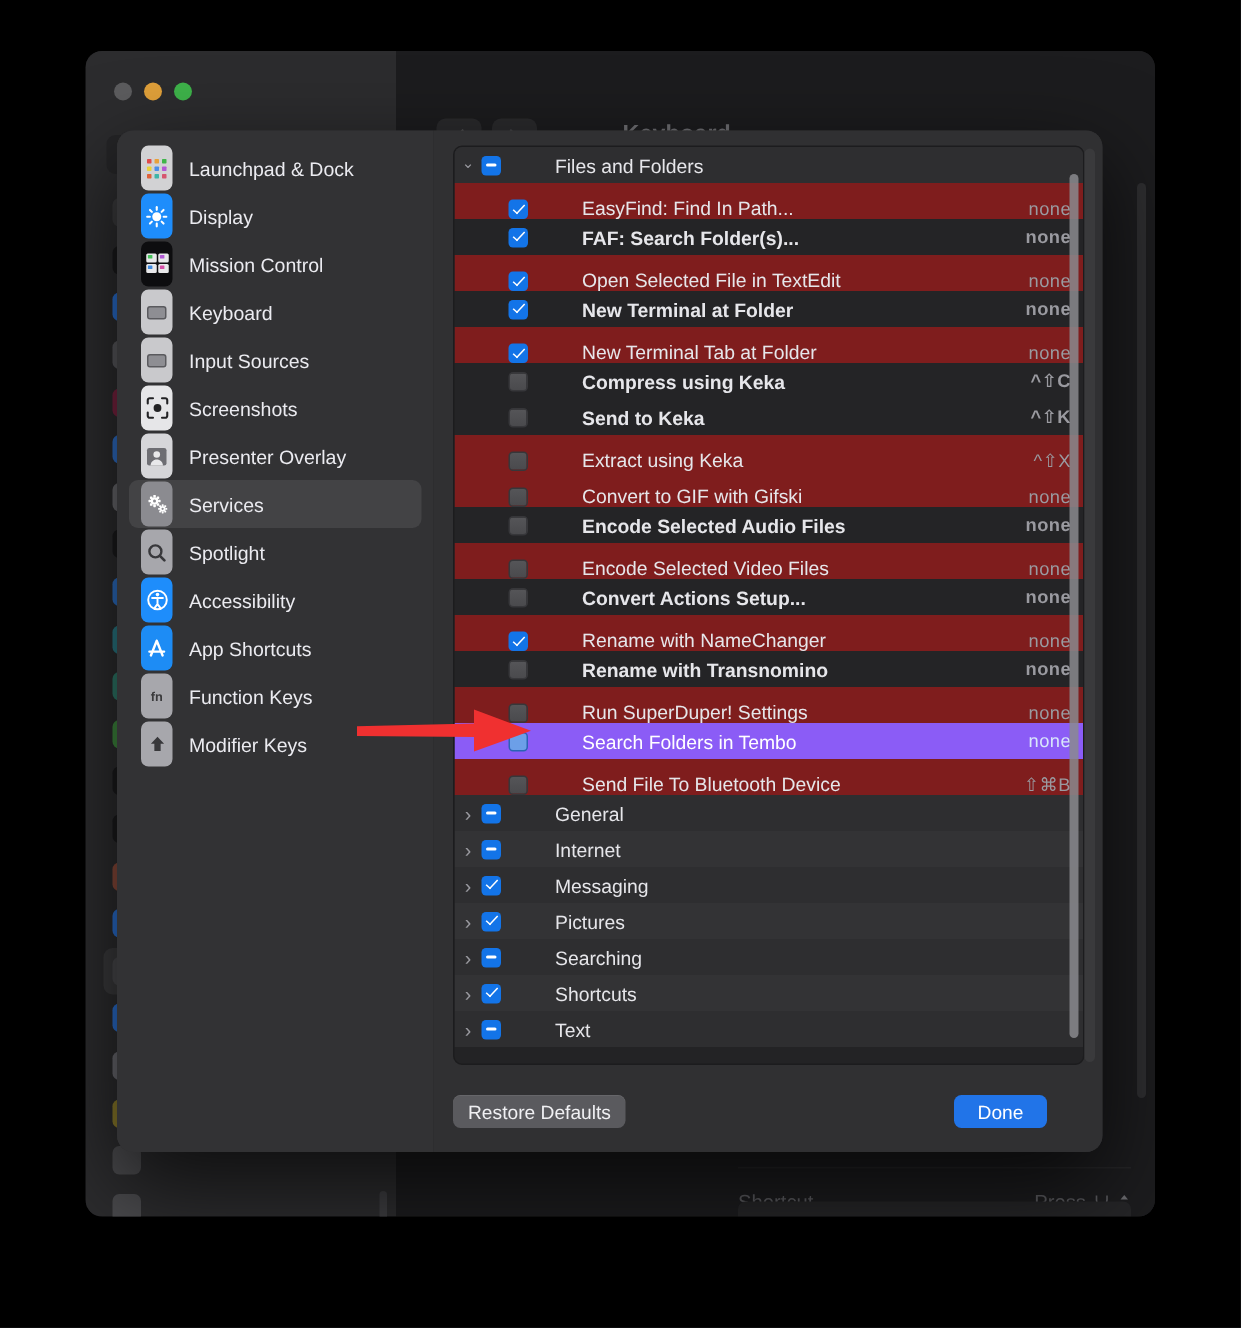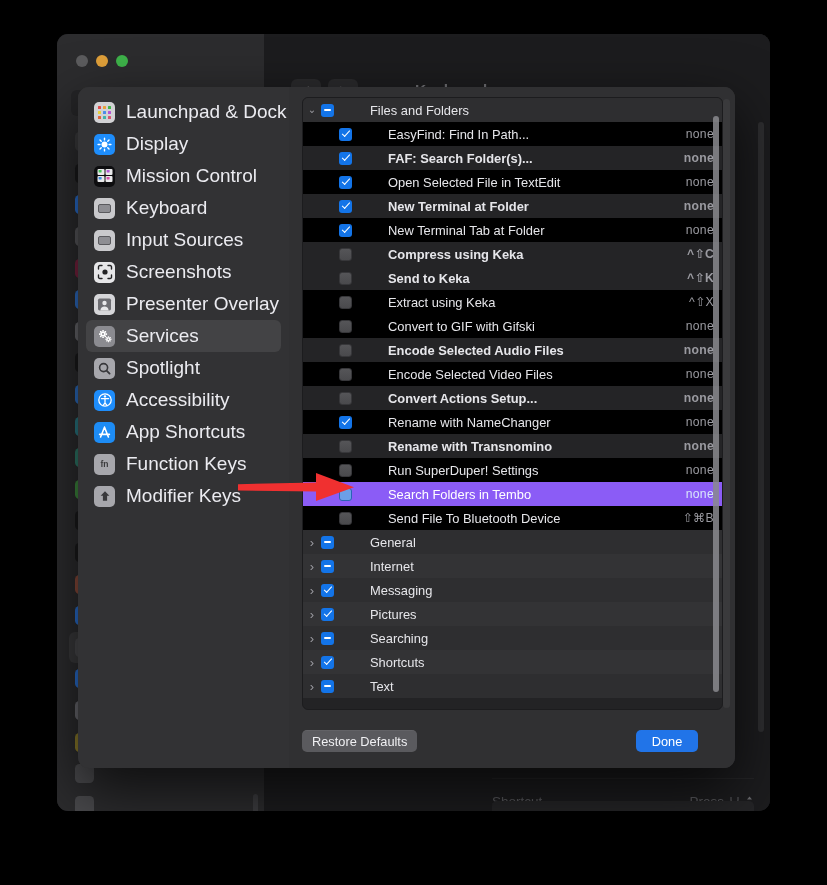--- a/index.html
+++ b/index.html
@@ -110,25 +110,25 @@
   }
 
   
   .sb-list{ position:absolute; left:8px; top:9px; width:195px; }
   .sb-item{
     height:32px; display:flex; align-items:center; gap:11px;
     padding:0 8px; border-radius:6px; cursor:default;
   }
   .sb-item.active{ background:#434345; }
   .sb-ic{
-    width:21px; height:21px; border-radius:5px; flex:none;
+    width:21px; height:30px; border-radius:5px; flex:none;
     display:flex; align-items:center; justify-content:center;
     font-size:11px; color:#fff; position:relative; overflow:hidden;
   }
-  .sb-lbl{ color:#ebebf0; font-size:19px; white-space:nowrap; }
+  .sb-lbl{ color:#ebebf0; font-size:13px; white-space:nowrap; }
 
   
   .ic-launchpad{ background:#d2d2d4; }
   .ic-launchpad .grid{
     display:grid; grid-template-columns:repeat(3,3px); grid-template-rows:repeat(3,3px);
     gap:2px;
   }
   .ic-launchpad i{ display:block; width:3px; height:3px; border-radius:.5px; }
   .ic-display{ background:#1e8dfb; }
   .ic-mission{ background:#0d0d0f; }
@@ -148,21 +148,21 @@
     position:absolute; left:13px; top:10px; width:421px; height:613px;
     background:#232325; border:1px solid #1c1c1e; border-radius:6px;
     overflow:hidden;
   }
   .list{ position:absolute; left:0; top:0; width:100%; }
   .row{
     position:relative; height:24px; display:flex; align-items:center;
     padding-right:8px; font-size:12.9px; color:#e6e6ea;
   }
   .row.even{ background:#242426;font-weight:bold; }
-  .row.odd{ background:#000000; }
+  .row.odd{ background:#7f1d1d;align-items:flex-end; }
   .row.group{ background:#2e2e30; }
   .row.group.alt{ background:#333335; }
   .row.selected{ background:#8b5cf6; color:#fff;justify-content:space-between; }
 
   .chev{
     width:18px; flex:none; text-align:center; color:#9a9aa0;
     font-size:10px; line-height:1;
   }
 
   .cb{

